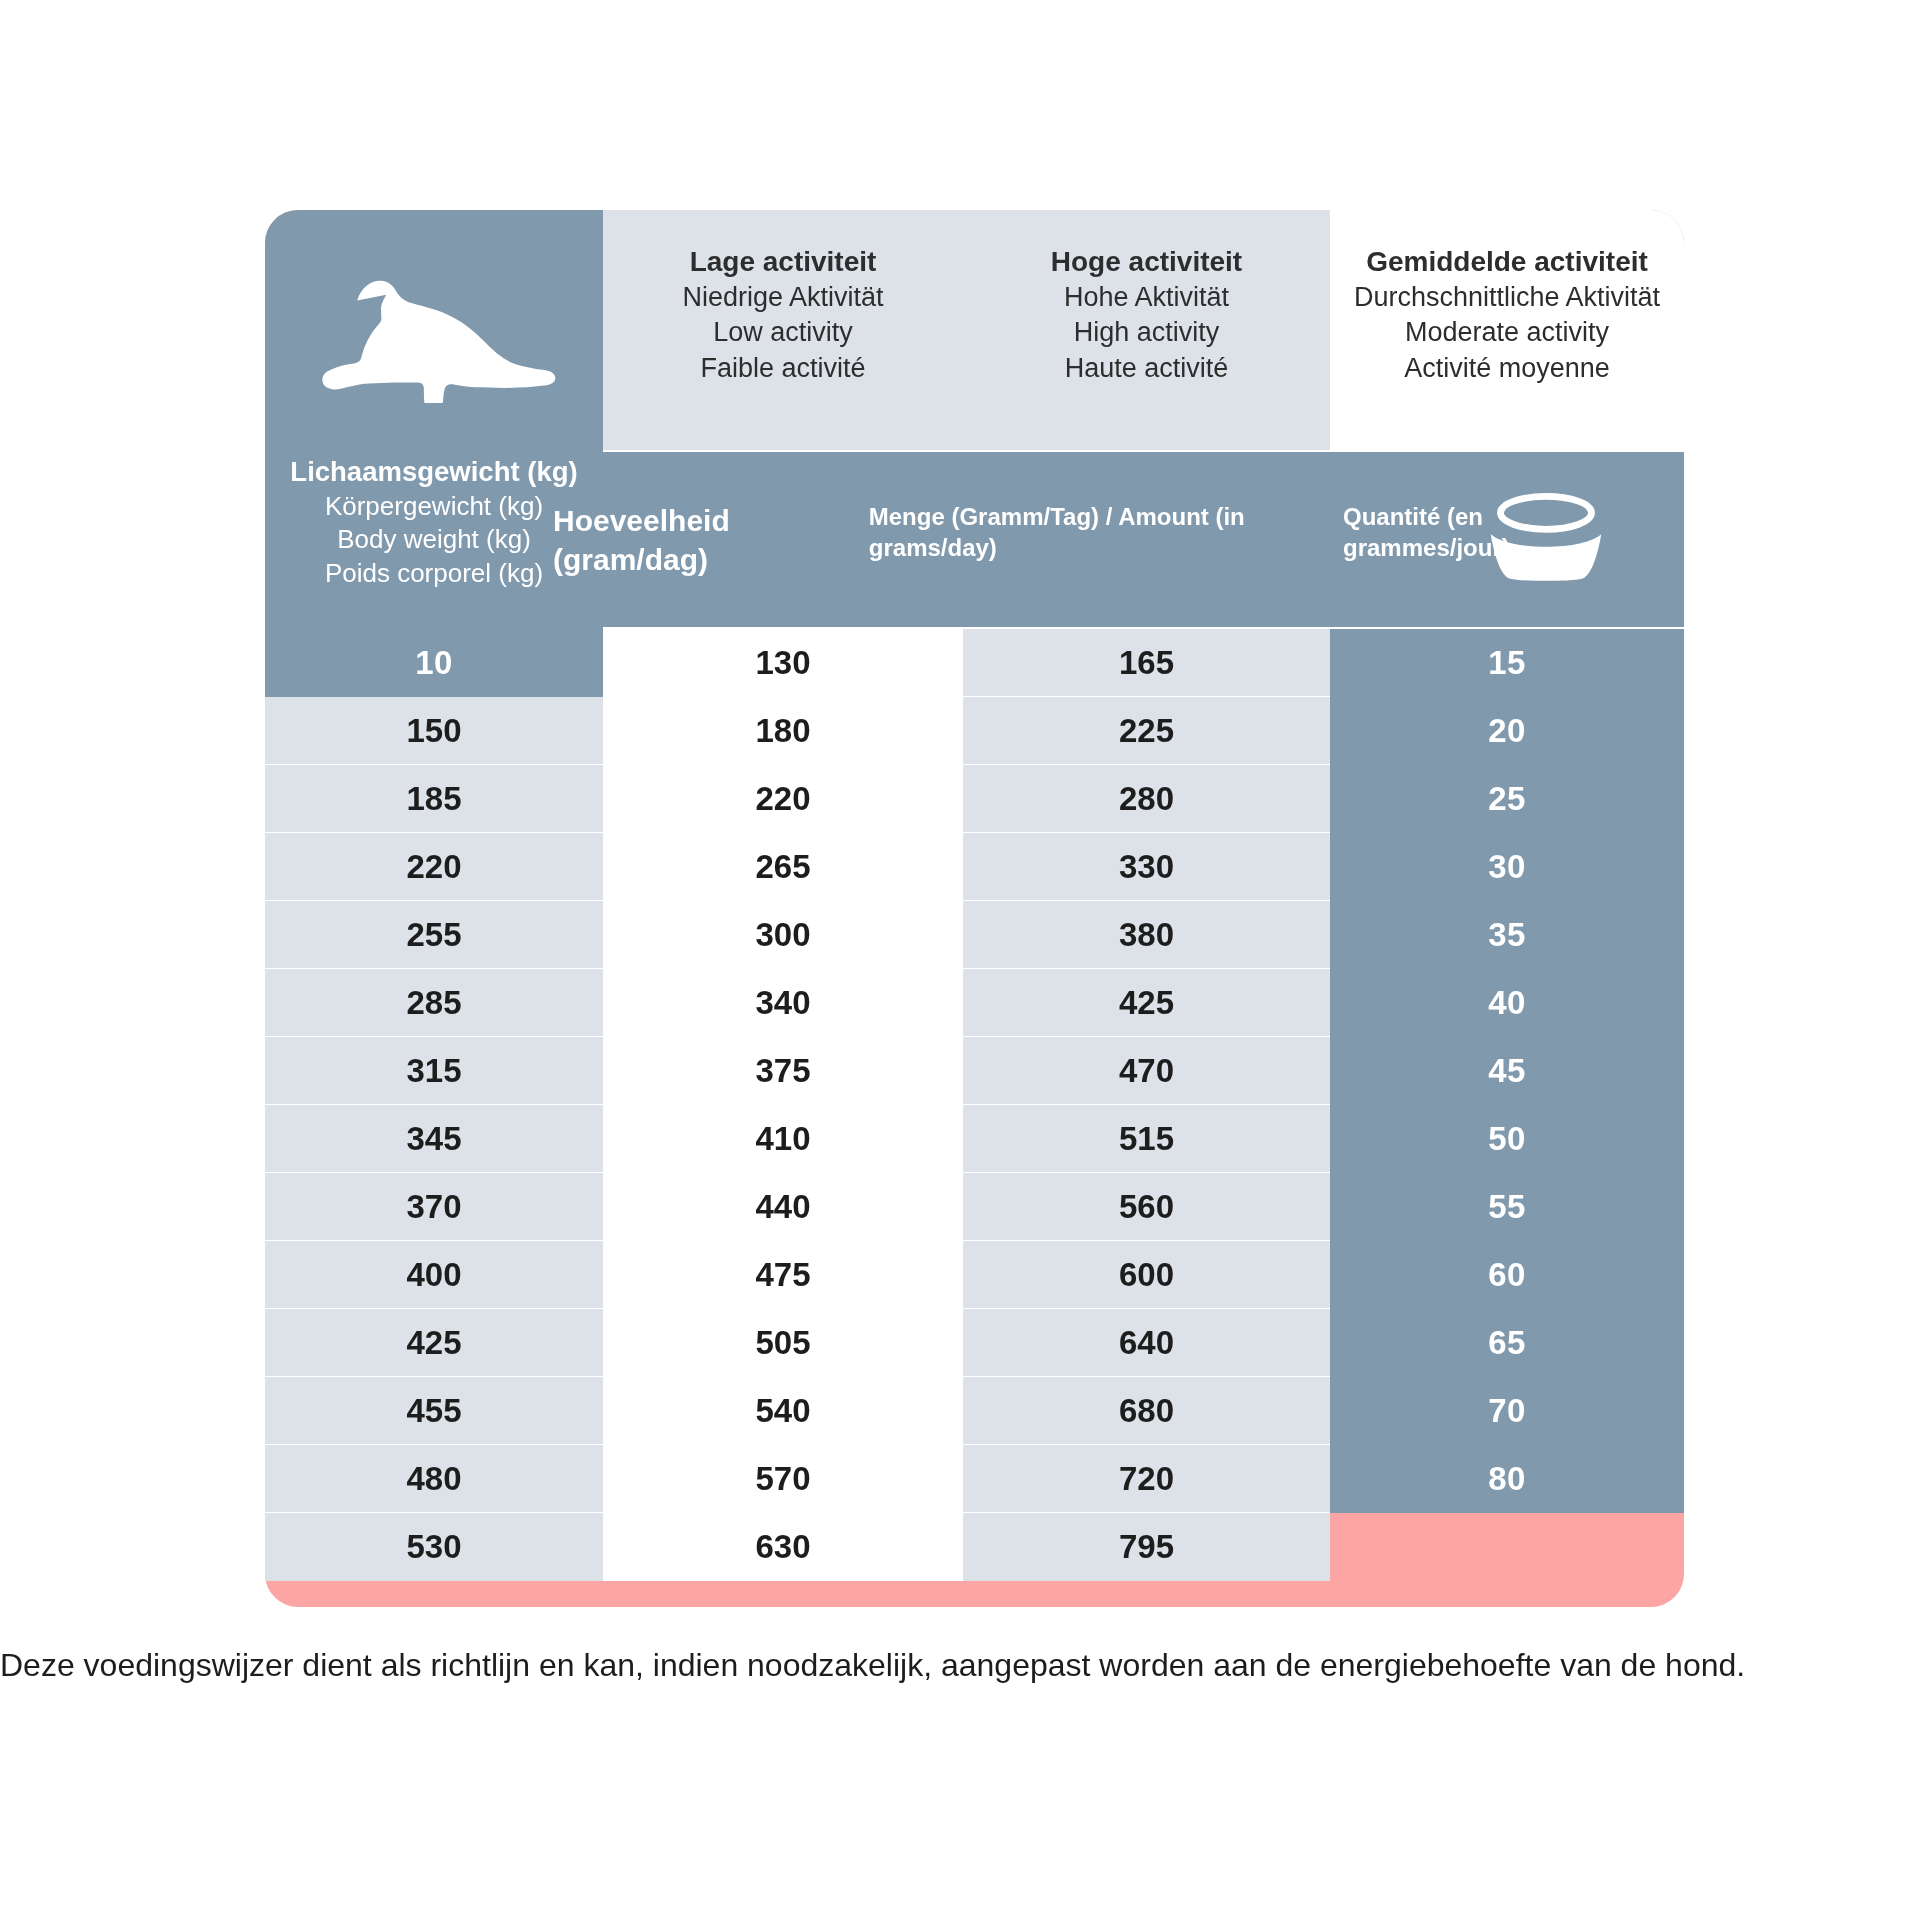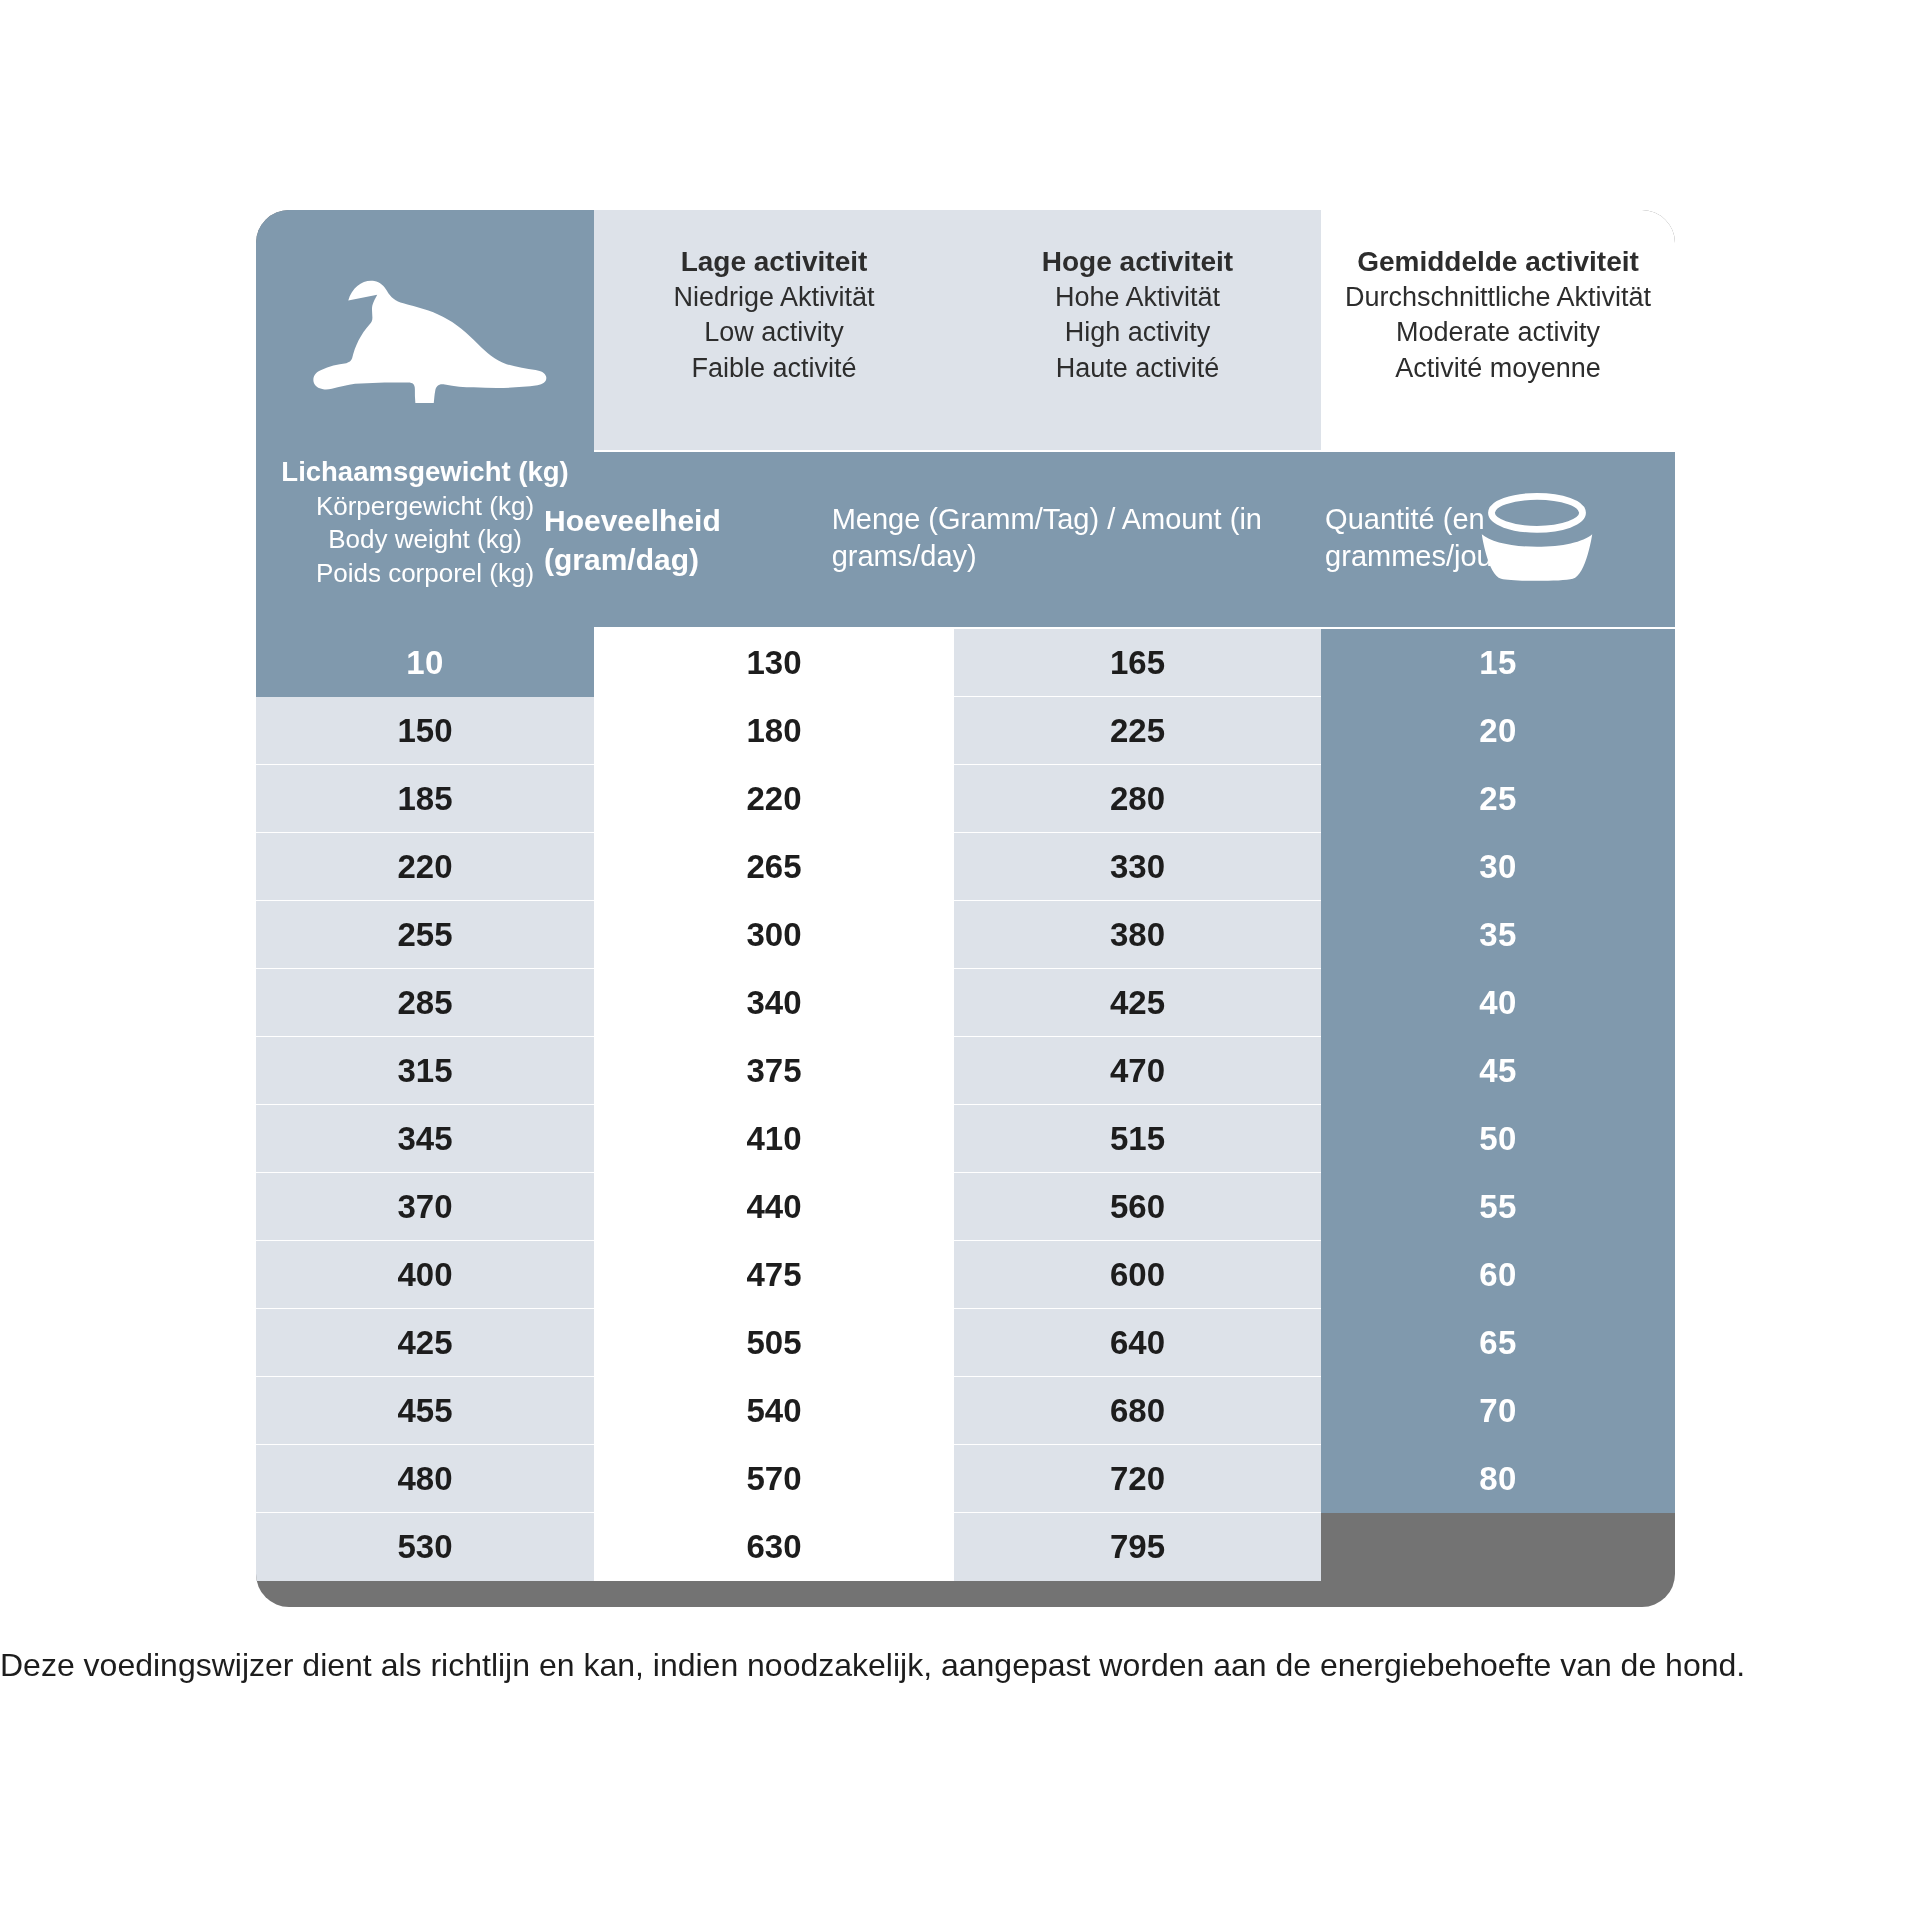--- a/index.html
+++ b/index.html
@@ -13,25 +13,25 @@
   #page {
     position: relative;
     width: 1931px;
     height: 1931px;
     background: #ffffff;
   }
 
   
   .card {
     position: absolute;
-    left: 256px;
+    left: 265px;
     top: 210px;
     width: 1419px;
     height: 1397px;
-    background: #737373;
+    background: #fca5a5;
     border-radius: 33px;
     overflow: hidden;
   }
 
   .grid {
     position: absolute;
     inset: 0;
     display: grid;
     grid-template-columns: 338px 360px 367px 354px;
     grid-template-rows: 240px 179px repeat(15, 68px);
@@ -115,21 +115,21 @@
     border-bottom: 2.9px solid #ffffff;
   }
   .banner .btext {
     display: flex;
     flex-direction: row;
     align-items: flex-start;
     line-height: 1.30;
     transform: translateX(-50px);
   }
   .banner .b1 { font-size: 30px; font-weight: bold; }
-  .banner .bn { font-size: 29px; font-weight: normal; }
+  .banner .bn { font-size: 24px; font-weight: bold; }
   .banner .bowl {
     position: absolute;
     right: 75px;
     top: 50%;
     transform: translateY(-50%);
   }
 
   
   .val {
     display: flex;

